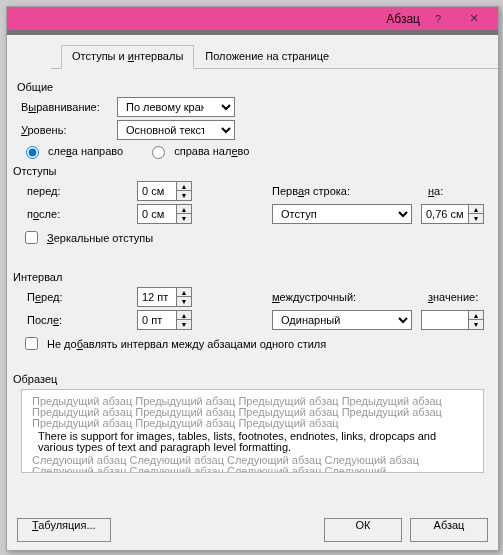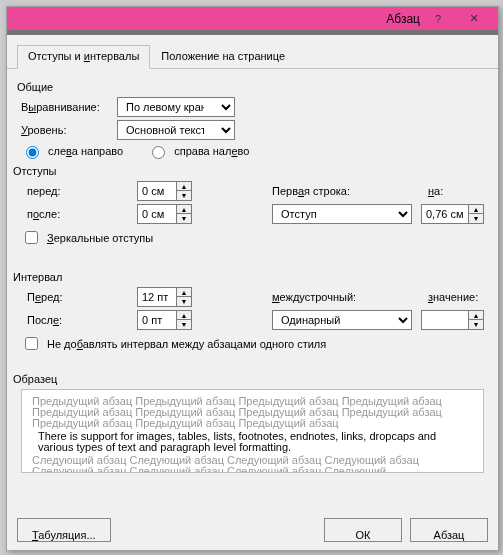--- a/index.html
+++ b/index.html
@@ -1,21 +1,21 @@
 <!DOCTYPE html>
 <html><head>
 <meta charset="utf-8">
 <style>
   * { box-sizing: border-box; font-family: "Segoe UI", Tahoma, sans-serif; font-size: 11px; }
   body { margin: 0; background: #ccc; width: 503px; height: 555px; overflow: hidden; }
   .dialog { position: absolute; left: 6px; top: 6px; width: 493px; height: 545px; background: #f0f0f0; border: 1px solid #a0a0a0; box-shadow: 2px 2px 6px rgba(0,0,0,0.3); }
   .titlebar { height: 28px; display: flex; align-items: center; padding: 0 6px 0 8px; background: #ec4899; border-bottom: 5px solid #737373; text-align: right; }
   .titlebar .title { flex: 1; font-size: 12px; }
   .titlebar .tbtn { width: 36px; height: 26px; display: flex; align-items: center; justify-content: center; color: #333; }
-  .tabs { display: flex; padding: 10px 10px 0 10px; border-bottom: 1px solid #c0c0c0; gap: 0; }
+  .tabs { display: flex; padding: 10px 10px 0 10px; border-bottom: 1px solid #c0c0c0; gap: 0; margin-left: 44px; }
   .tab { padding: 4px 10px 6px 10px; border: 1px solid transparent; border-bottom: none; color: #000; cursor: default; }
   .tab.active { background: #f0f0f0; border-color: #c0c0c0; border-bottom: 1px solid #f0f0f0; margin-bottom: -1px; }
   .u { text-decoration: underline; }
   .body { padding: 6px 14px 8px 14px; }
   .group-label { margin: 6px 0 4px -4px; color: #000; }
   .row { display: flex; align-items: center; margin: 3px 0; }
   .lbl { width: 96px; }
   .lbl2 { width: 60px; padding-left: 6px; }
   select, input[type=text] { background: #fff; border: 1px solid #7a7a7a; height: 20px; padding: 0 4px; }
   select { padding-right: 14px; }
@@ -27,21 +27,21 @@
   .spin-btns div:last-child { border-bottom: none; }
   .chk { display: flex; align-items: center; gap: 6px; margin: 4px 0; }
   .chk input { width: 13px; height: 13px; }
   .radio-group { display: flex; gap: 24px; }
   .radio-item { display: flex; align-items: center; gap: 6px; }
   .radio-item input { width: 13px; height: 13px; accent-color: #0078d4; }
   .colhdr { font-size: 11px; }
   .preview { border: 1px solid #c0c0c0; background: #fff; margin: 4px 0 0 0; height: 84px; padding: 6px 4px; overflow: hidden; color: #9a9a9a; font-size: 8.5px; line-height: 11px; }
   .preview .sample { color: #000; font-size: 11px; padding: 2px 6px; margin-left: 6px; }
   .footer { position: absolute; bottom: 8px; left: 10px; right: 10px; display: flex; align-items: center; }
-  .btn { background: #f0f0f0; border: 1px solid #888; height: 24px; padding: 0 14px; display: inline-flex; align-items: flex-end; justify-content: center; min-width: 78px; }
+  .btn { background: #f0f0f0; border: 1px solid #888; height: 24px; padding: 0 14px; display: inline-flex; align-items: flex-start; justify-content: center; min-width: 78px; }
   .btn.focus { outline: 2.5px solid #000; outline-offset: 1px; border-radius: 4px; }
   .spacer { flex: 1; }
 </style>
 </head>
 <body>
 
 <div class="dialog">
   <div class="titlebar">
     <span class="title">Абзац</span>
     <div class="tbtn">

